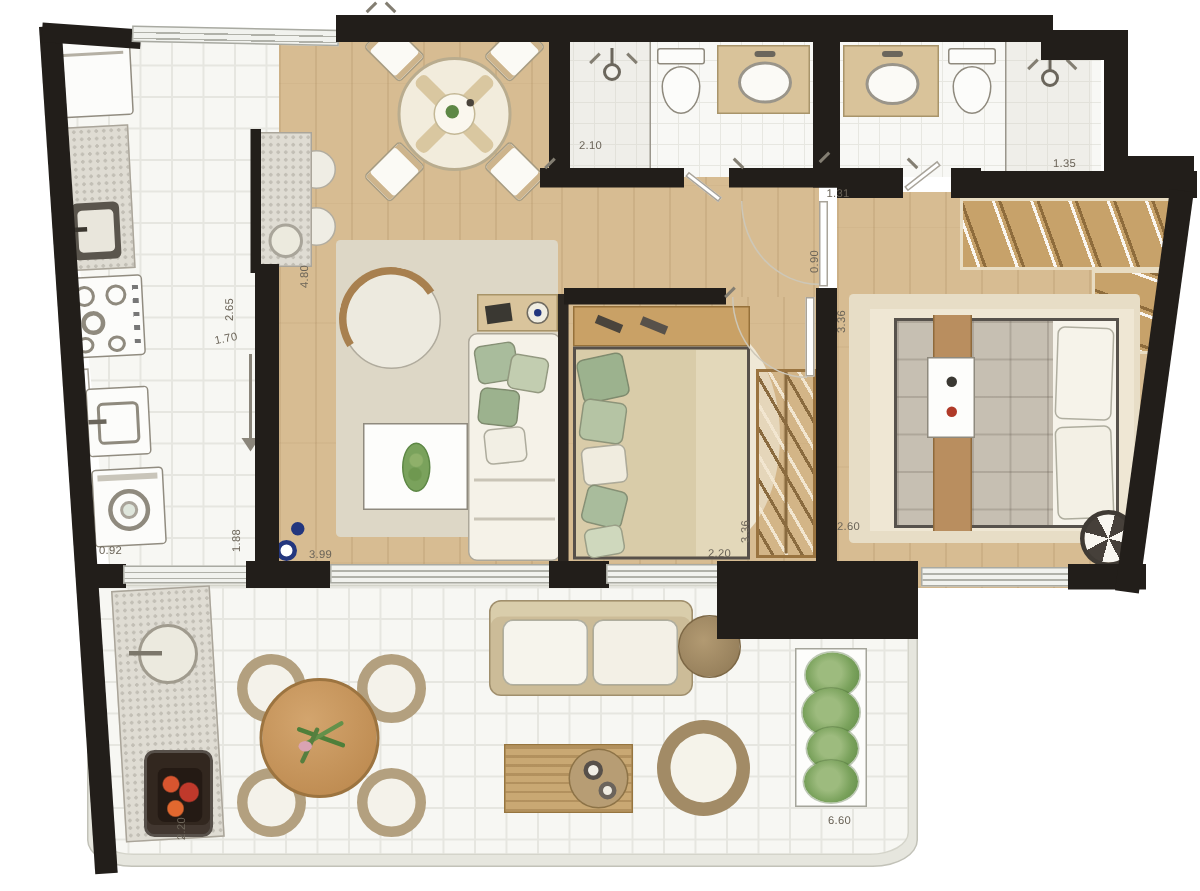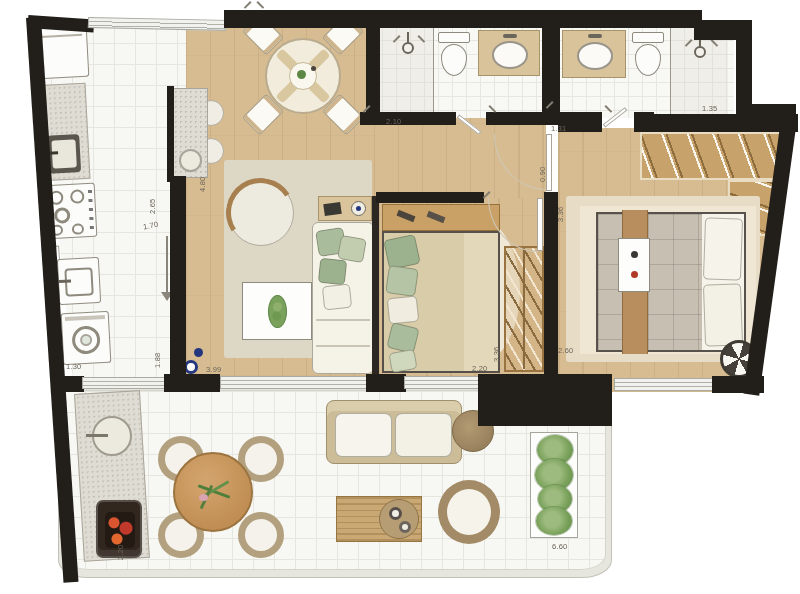--- a/index.html
+++ b/index.html
@@ -256,30 +256,30 @@
   <div class="leaf" style="left:537px;top:198px;width:6px;height:53px"></div>
 
   <div class="tick" style="left:243px;top:4px"></div>
   <div class="tick" style="left:256px;top:4px;transform:rotate(45deg)"></div>
   <div class="tick" style="left:362px;top:108px"></div>
   <div class="tick" style="left:488px;top:108px;transform:rotate(45deg)"></div>
   <div class="tick" style="left:545px;top:104px"></div>
   <div class="tick" style="left:604px;top:108px;transform:rotate(45deg)"></div>
   <div class="tick" style="left:482px;top:194px"></div>
 
-  <span class="dim" style="left:386px;top:117px">2.10</span>
+  <span class="dim" style="left:386px;top:92px">2.10</span>
   <span class="dim" style="left:702px;top:104px">1.35</span>
   <span class="dim" style="left:551px;top:124px">1.31</span>
   <span class="dim dim-v" style="left:538px;top:182px">0.90</span>
   <span class="dim dim-v" style="left:556px;top:222px">3.36</span>
   <span class="dim" style="left:558px;top:346px">2.60</span>
   <span class="dim" style="left:472px;top:364px">2.20</span>
   <span class="dim dim-v" style="left:492px;top:362px">3.36</span>
   <span class="dim" style="left:206px;top:365px">3.99</span>
   <span class="dim dim-v" style="left:198px;top:192px">4.80</span>
   <span class="dim dim-v" style="left:148px;top:214px">2.65</span>
   <span class="dim" style="left:143px;top:221px;transform:rotate(-12deg)">1.70</span>
   <span class="dim dim-v" style="left:153px;top:368px">1.88</span>
-  <span class="dim" style="left:66px;top:362px">1.30</span>
+  <span class="dim" style="left:66px;top:362px">0.92</span>
   <span class="dim dim-v" style="left:116px;top:560px">2.20</span>
   <span class="dim" style="left:552px;top:542px">6.60</span>
 
 </div>
 
 </body></html>

